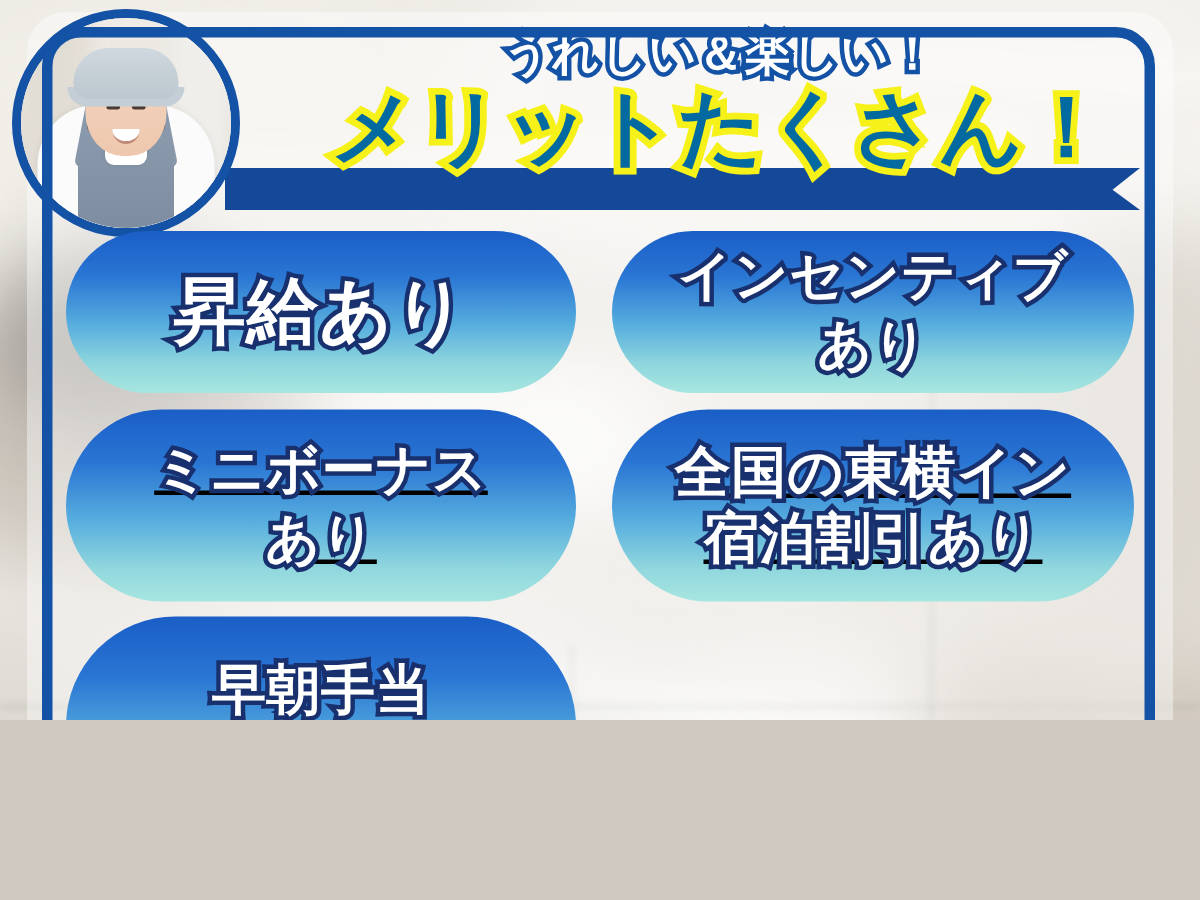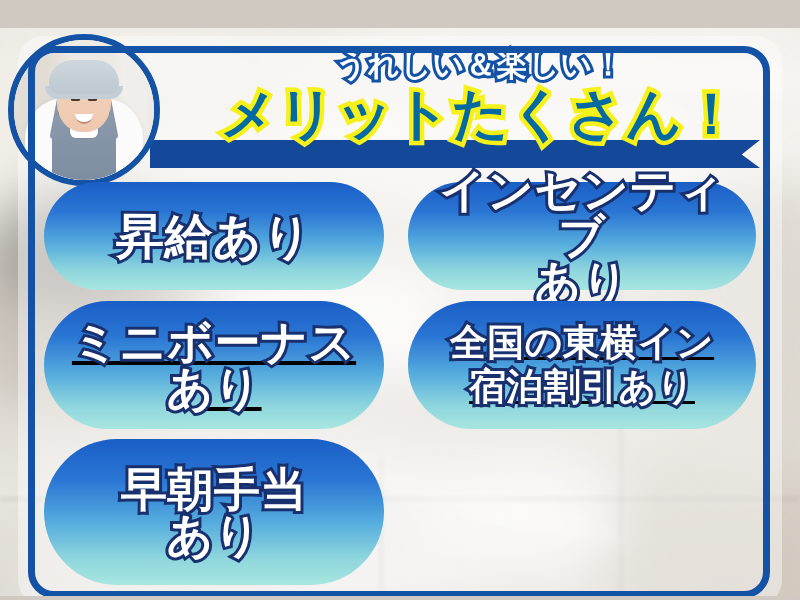--- a/index.html
+++ b/index.html
@@ -4,21 +4,21 @@
 <title>Merit Banner</title>
 <style>
   html,body{margin:0;padding:0;}
   body{
     width:800px;height:600px;overflow:hidden;
     font-family:"DejaVu Sans","Liberation Sans",sans-serif;
     background:#cfc9c2;
   }
 
   
-  #stage{position:relative;width:800px;height:568px;overflow:hidden;margin-top:28px;}
+  #stage{position:relative;width:800px;height:480px;overflow:hidden;}
 
   
   .bg{position:absolute;inset:0;overflow:hidden;}
   .bg-base{
     position:absolute;inset:-40px;
     background:
       linear-gradient(180deg,#e9e6e1 0%,#efece7 22%,#e4e0da 46%,#dedad3 62%,#e8e4de 78%,#d9d4cc 100%);
   }
   .bg-blob{position:absolute;border-radius:45%;filter:blur(26px);opacity:.85;}
   .b1{left:-60px;top:-30px;width:420px;height:300px;background:#f2efe9;}
@@ -189,21 +189,21 @@
   .pill-text{
     color:#ffffff;
     font-weight:700;
     -webkit-text-stroke:6px #18306e;
     paint-order:stroke fill;
     letter-spacing:.01em;
     white-space:pre-line;
     padding:0 8px;
   }
   .ft-48{font-size:48px;line-height:56px;}
-  .ft-40{font-size:46px;line-height:46px;}
+  .ft-40{font-size:36px;line-height:46px;}
   .ft-37{font-size:37px;line-height:44px;}
   .ft-34{font-size:34px;line-height:42px;}
 </style>
 </head>
 <body>
 
 <div id="stage">
 
   <div class="bg">
     <div class="bg-base"></div>

